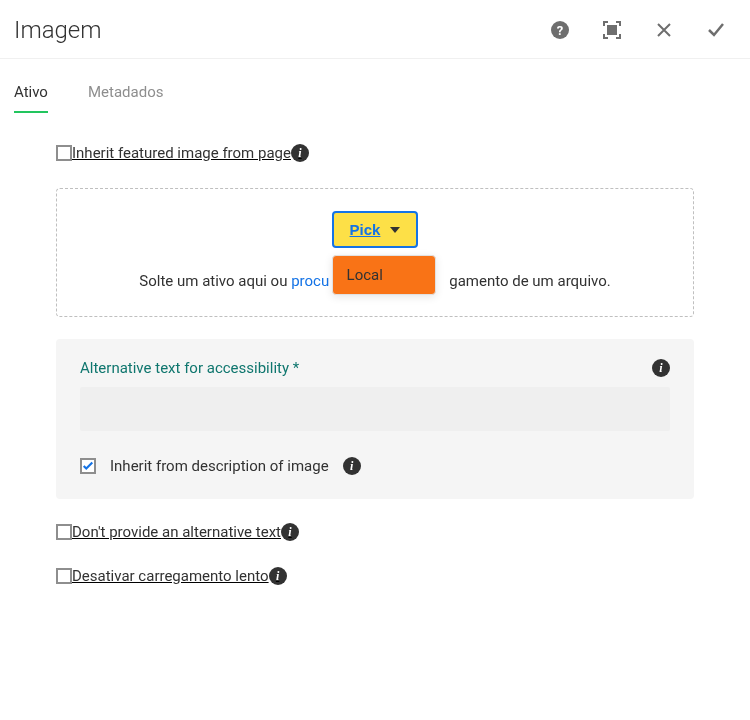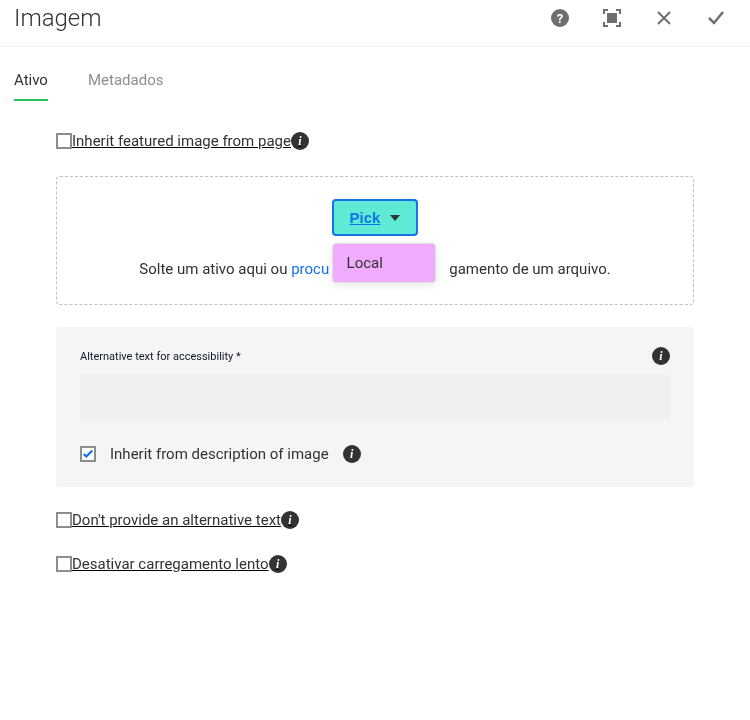--- a/index.html
+++ b/index.html
@@ -1,20 +1,20 @@
 <!DOCTYPE html>
 <html><head>
   <meta charset="utf-8">
   <style>
     * { box-sizing: border-box; margin: 0; padding: 0; }
     body { font-family: -apple-system, BlinkMacSystemFont, "Segoe UI", Roboto, Arial, sans-serif; background: #fff; width: 750px; height: 720px; overflow: hidden; }
     
     .dialog { width: 100%; }
     
-    .header { display: flex; align-items: center; padding: 4px 24px 14px 14px; border-bottom: 1px solid #f0f0f0; }
+    .header { display: flex; align-items: center; padding: 16px 24px 14px 14px; border-bottom: 1px solid #f0f0f0; }
     .header-title { font-size: 24px; font-weight: 300; color: #323232; flex: 1; }
     .header-actions { display: flex; gap: 32px; align-items: center; }
     .icon-btn { width: 20px; height: 20px; display: flex; align-items: center; justify-content: center; cursor: pointer; color: #6e6e6e; }
     .icon-btn svg { width: 20px; height: 20px; }
     
     .tabs { display: flex; gap: 40px; padding: 24px 14px 0 14px; border-bottom: 1px solid transparent; }
     .tab { font-size: 15px; color: #8e8e8e; padding-bottom: 10px; cursor: pointer; }
     .tab.active { color: #323232; border-bottom: 2px solid #22c55e; font-weight: 400; }
     
     .content { padding: 30px 56px 0 56px; }
@@ -23,30 +23,30 @@
     .checkbox { width: 16px; height: 16px; border: 2px solid #8e8e8e; background: #fff; display: inline-flex; align-items: center; justify-content: center; cursor: pointer; flex-shrink: 0; }
     .checkbox.checked { }
     .checkbox svg { display: none; }
     .checkbox.checked svg { display: block; width: 14px; height: 14px; }
     .field-label { font-size: 15px; color: #323232; }
     
     .info-icon { width: 18px; height: 18px; background: #323232; border-radius: 50%; display: inline-flex; align-items: center; justify-content: center; color: #fff; font-weight: bold; font-family: Georgia, serif; font-style: italic; font-size: 12px; cursor: pointer; flex-shrink: 0; }
     
     .dropzone { border: 1px dashed #bfbfbf; border-radius: 4px; padding: 22px 20px 26px 20px; text-align: center; margin-bottom: 22px; position: relative; }
     .pick-wrap { display: inline-block; position: relative; margin-bottom: 12px; }
-    .pick-btn { border: 2px solid #1473e6; background: #5eead4; color: #1473e6; font-size: 15px; font-weight: 700; padding: 8px 16px; border-radius: 4px; cursor: pointer; display: inline-flex; align-items: center; gap: 10px; text-decoration: underline; }
+    .pick-btn { border: 2px solid #1473e6; background: #fde047; color: #1473e6; font-size: 15px; font-weight: 700; padding: 8px 16px; border-radius: 4px; cursor: pointer; display: inline-flex; align-items: center; gap: 10px; text-decoration: underline; }
     .pick-btn .chevron { width: 0; height: 0; border-left: 5px solid transparent; border-right: 5px solid transparent; border-top: 6px solid #323232; text-decoration: none; display: inline-block; }
-    .pick-menu { position: absolute; top: 44px; left: 0; background: #f0abfc; border: 1px solid #e1e1e1; border-radius: 4px; box-shadow: 0 2px 8px rgba(0,0,0,0.1); min-width: 104px; text-align: left; z-index: 10; }
+    .pick-menu { position: absolute; top: 44px; left: 0; background: #f97316; border: 1px solid #e1e1e1; border-radius: 4px; box-shadow: 0 2px 8px rgba(0,0,0,0.1); min-width: 104px; text-align: left; z-index: 10; }
     .pick-item { padding: 10px 14px; font-size: 15px; color: #323232; cursor: pointer; }
     .drop-text { font-size: 15px; color: #323232; margin-top: 12px; }
     .drop-text .link { color: #1473e6; }
     
     .panel { background: #f5f5f5; border-radius: 4px; padding: 20px 24px 24px 24px; margin-bottom: 24px; }
     .panel-label-row { display: flex; align-items: center; margin-bottom: 10px; }
-    .panel-label { font-size: 11px; color: #0f172a; flex: 1; }
+    .panel-label { font-size: 15px; color: #0f766e; flex: 1; }
     .panel-input { width: 100%; height: 44px; background: #efefef; border: none; border-radius: 2px; margin-bottom: 26px; padding: 0 10px; font-size: 14px; }
     .panel-check-row { display: flex; align-items: center; gap: 14px; }
     .panel-check-row .field-label { font-size: 15px; }
   </style>
 </head>
 <body>
 
 <div class="dialog">
 
   <div class="header">

